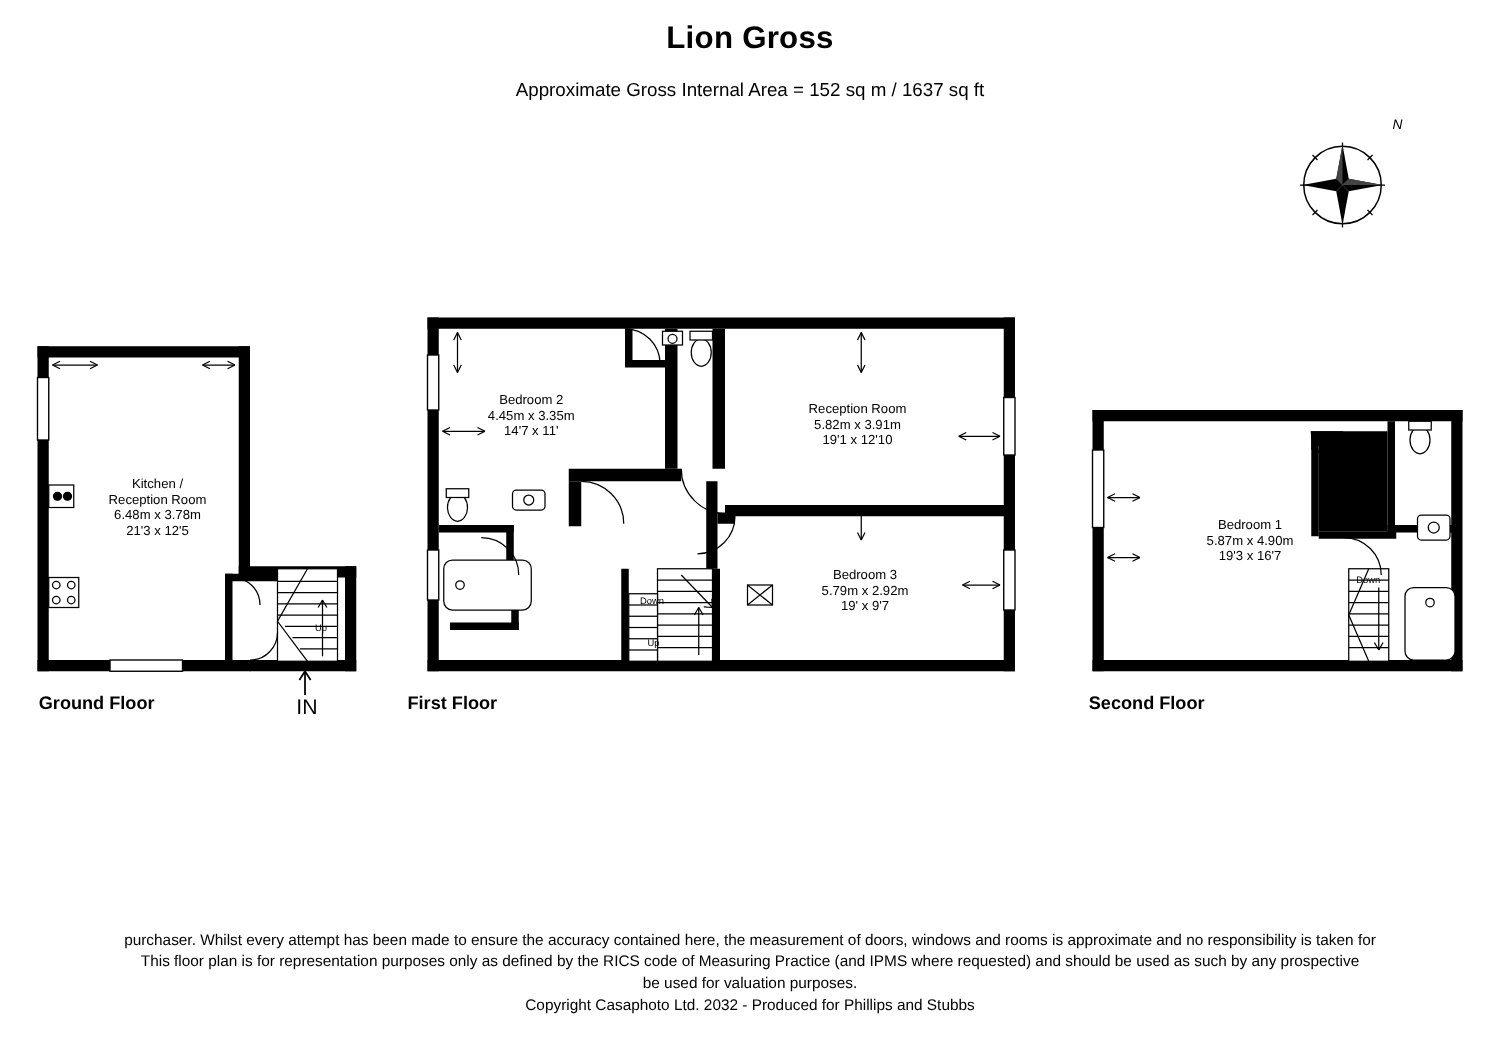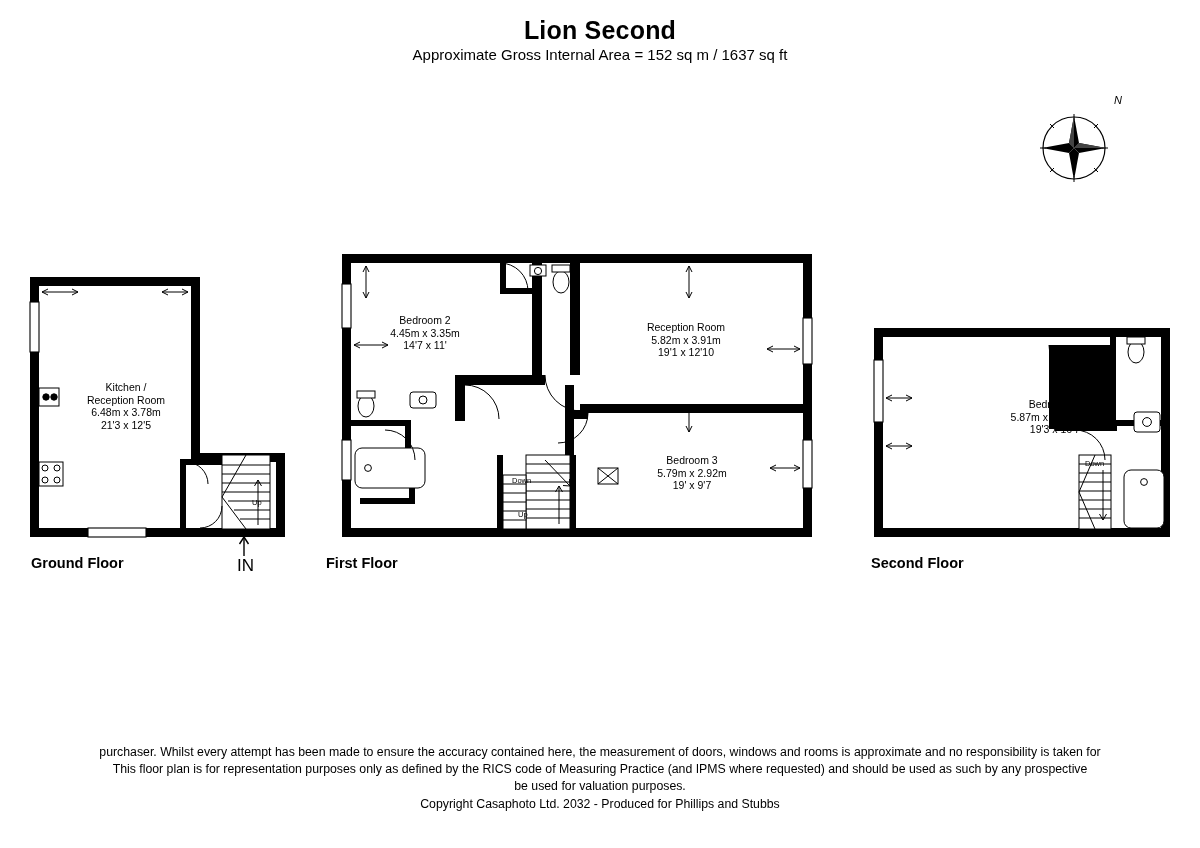--- a/index.html
+++ b/index.html
@@ -26,21 +26,21 @@
     position: absolute;
     left: 0; top: 16px;
     width: 1200px;
     text-align: center;
     font-size: 25px;
     font-weight: bold;
     letter-spacing: 0.2px;
   }
   .subtitle {
     position: absolute;
-    left: 0; top: 46px;
+    left: 0; top: 64px;
     width: 1200px;
     text-align: center;
     font-size: 15px;
   }
   
   .compass {
     position: absolute;
     left: 1034px; top: 108px;
     width: 80px; height: 80px;
   }
@@ -91,21 +91,21 @@
     left: 0; top: 0;
     width: 1200px; height: 848px;
     pointer-events: none;
   }
 </style>
 </head>
 <body>
 
 <div class="plan-root">
 
-  <div class="title">Lion Second</div>
+  <div class="title">Lion Gross</div>
   <div class="subtitle">Approximate Gross Internal Area = 152 sq m / 1637 sq ft</div>
 
   <div class="compass">
     <svg width="80" height="80" viewBox="0 0 80 80">
       <circle cx="40" cy="40" r="31" fill="none" stroke="#000" stroke-width="1.2"></circle>
 
       <g stroke="#000" stroke-width="1">
         <line x1="40" y1="6" x2="40" y2="12"></line>
         <line x1="40" y1="68" x2="40" y2="74"></line>
         <line x1="6" y1="40" x2="12" y2="40"></line>
@@ -420,21 +420,21 @@
   </div>
   <div class="room-label" style="left:627px; top:454px; width:130px;">
     <span class="rname">Bedroom 3</span>
     <span class="rdim">5.79m x 2.92m</span>
     <span class="rdim">19' x 9'7</span>
   </div>
   <div class="small-label" style="left:512px; top:476px;">Down</div>
   <div class="small-label" style="left:518px; top:510px;">Up</div>
 
   <div class="floor-label" style="left:871px; top:555px;">Second Floor</div>
-  <div class="room-label" style="left:920px; top:398px; width:160px;text-align:right;">
+  <div class="room-label" style="left:920px; top:414px; width:160px;">
     <span class="rname">Bedroom 1</span>
     <span class="rdim">5.87m x 4.90m</span>
     <span class="rdim">19'3 x 16'7</span>
   </div>
   <div class="small-label" style="left:1085px; top:459px;">Down</div>
 
   <div class="disclaimer">
     <p>purchaser. Whilst every attempt has been made to ensure the accuracy contained here, the measurement of doors, windows and rooms is approximate and no responsibility is taken for</p>
     <p>This floor plan is for representation purposes only as defined by the RICS code of Measuring Practice (and IPMS where requested) and should be used as such by any prospective</p>
     <p>be used for valuation purposes.</p>

